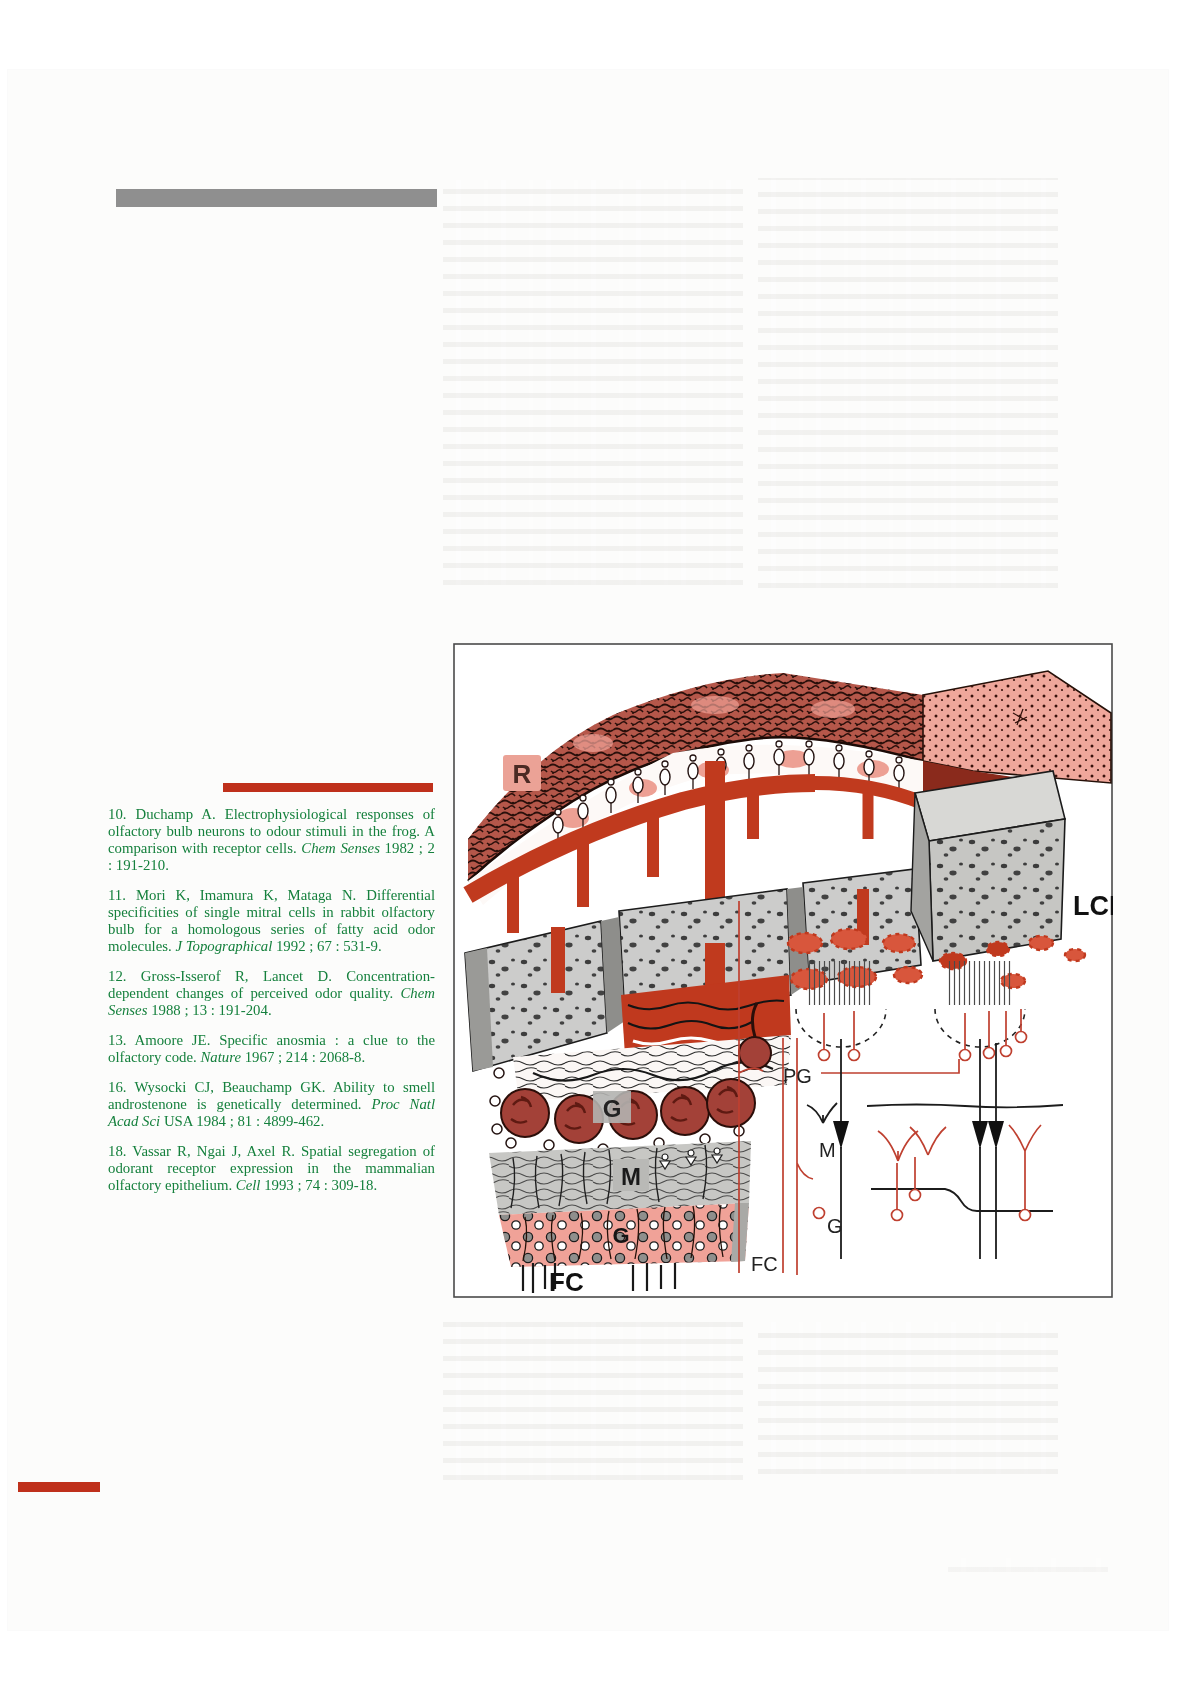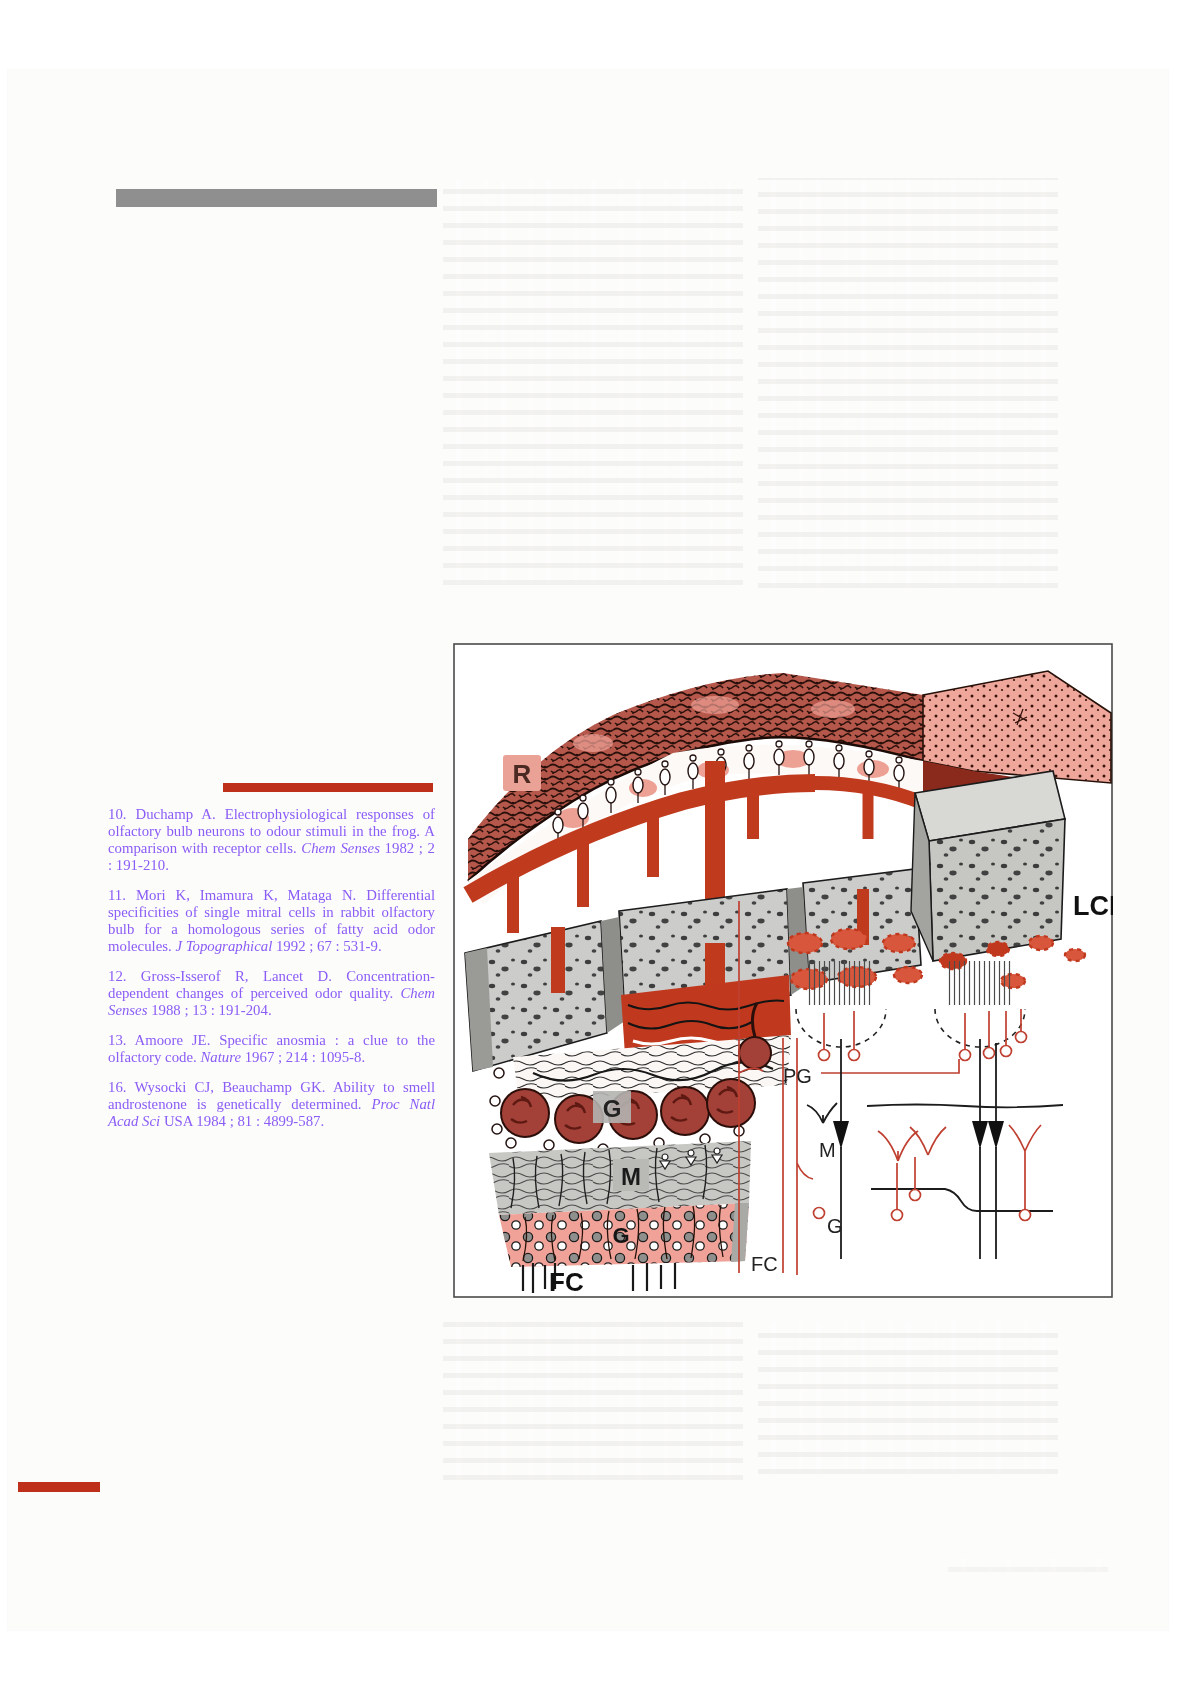--- a/index.html
+++ b/index.html
@@ -7,21 +7,21 @@
           font-family:"Liberation Serif", serif;}
   
   .page-edge{position:absolute;left:8px;top:70px;width:1160px;height:1560px;
              box-shadow:0 0 0 1px rgba(0,0,0,0.02);background:rgba(250,249,247,0.5);}
   
   .gray-rule{position:absolute;left:116px;top:189px;width:321px;height:18px;background:#8f8f8f;}
   .red-rule{position:absolute;left:223px;top:783px;width:210px;height:9px;background:#bf301b;}
   .red-rule-bottom{position:absolute;left:18px;top:1482px;width:82px;height:10px;background:#bf301b;}
   
   .refs{position:absolute;left:108px;top:806px;width:327px;text-align:justify;
-        font-size:14.8px;line-height:17px;color:#8b5cf6;font-family:Liberation Serif, serif;}
+        font-size:14.8px;line-height:17px;color:#15803d;font-family:Liberation Serif, serif;}
   .refs p{margin:0 0 13px 0;}
   .refs i{font-style:italic;}
   
   .ghost{position:absolute;opacity:.5;filter:blur(.7px);
     background-image:
       repeating-linear-gradient(0deg, rgba(120,112,104,.16) 0px, rgba(120,112,104,.16) 5px, transparent 5px, transparent 17px),
       repeating-linear-gradient(90deg, transparent 0px, transparent 13px, rgba(255,255,255,.75) 13px, rgba(255,255,255,.75) 18px, transparent 18px, transparent 41px, rgba(255,255,255,.6) 41px, rgba(255,255,255,.6) 45px);}
   .figure-box{position:absolute;left:453px;top:643px;width:660px;height:655px;}
   svg text{font-family:"Liberation Sans", sans-serif;}
 </style>
@@ -39,22 +39,23 @@
   <div class="ghost" style="left:948px;top:1558px;width:160px;height:14px;opacity:.35;"></div>
 
   <div class="gray-rule"></div>
   <div class="red-rule"></div>
   <div class="red-rule-bottom"></div>
 
   <div class="refs">
     <p><span>10. Duchamp A. Electrophysiological responses of olfactory bulb neurons to odour stimuli in the frog. A comparison with receptor cells. </span><i>Chem Senses</i><span> 1982 ; 2 : 191-210.</span></p>
     <p><span>11. Mori K, Imamura K, Mataga N. Differential specificities of single mitral cells in rabbit olfactory bulb for a homologous series of fatty acid odor molecules. </span><i>J Topographical</i><span> 1992 ; 67 : 531-9.</span></p>
     <p><span>12. Gross-Isserof R, Lancet D. Concentration-dependent changes of perceived odor quality. </span><i>Chem Senses</i><span> 1988 ; 13 : 191-204.</span></p>
-    <p><span>13. Amoore JE. Specific anosmia : a clue to the olfactory code. </span><i>Nature</i><span> 1967 ; 214 : 1095-8.</span></p>
-    <p><span>16. Wysocki CJ, Beauchamp GK. Ability to smell androstenone is genetically determined. </span><i>Proc Natl Acad Sci</i><span> USA 1984 ; 81 : 4899-587.</span></p>
+    <p><span>13. Amoore JE. Specific anosmia : a clue to the olfactory code. </span><i>Nature</i><span> 1967 ; 214 : 2068-8.</span></p>
+    <p><span>16. Wysocki CJ, Beauchamp GK. Ability to smell androstenone is genetically determined. </span><i>Proc Natl Acad Sci</i><span> USA 1984 ; 81 : 4899-462.</span></p>
+    <p><span>18. Vassar R, Ngai J, Axel R. Spatial segregation of odorant receptor expression in the mammalian olfactory epithelium. </span><i>Cell</i><span> 1993 ; 74 : 309-18.</span></p>
   </div>
 
   <div class="figure-box">
   <svg viewBox="0 0 660 655" width="660" height="655">
     <defs>
       <pattern id="mottle" width="16" height="12" patternUnits="userSpaceOnUse">
         <path d="M0,3 q4,-3 8,0 t8,0" stroke="#220b07" stroke-width="1.8" fill="none"></path>
         <path d="M2,8 q3,3 6,0 t6,1" stroke="#220b07" stroke-width="1.6" fill="none"></path>
         <circle cx="12" cy="4" r="1.3" fill="#220b07"></circle>
         <circle cx="4" cy="10" r="1.1" fill="#220b07"></circle>

